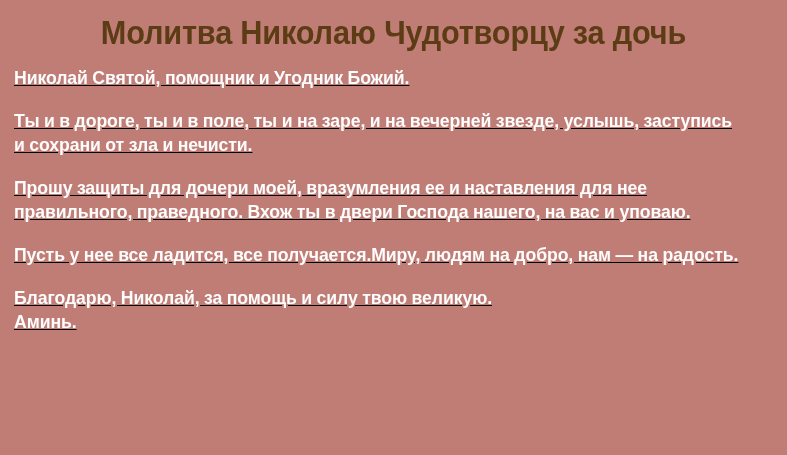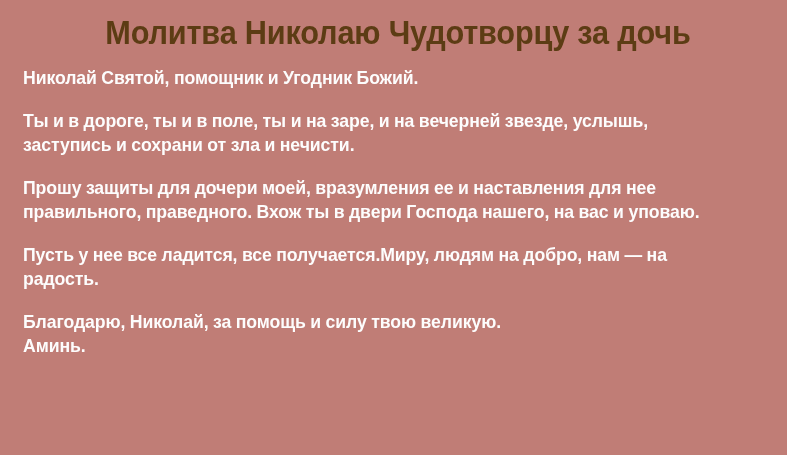--- a/index.html
+++ b/index.html
@@ -14,41 +14,41 @@
     font-family: "Liberation Sans", "DejaVu Sans", sans-serif;
   }
 
   .page {
     position: relative;
     width: 787px;
     height: 455px;
     box-sizing: border-box;
     background: #c07d76;
     overflow: hidden;
-    padding-left: 9px;
   }
 
   .prayer-title {
     margin: 0;
     padding: 13px 48px 0 48px;
     text-align: center;
     color: #5c3c14;
     font-family: "Liberation Sans Narrow", "Liberation Sans", "DejaVu Sans Condensed", "DejaVu Sans", sans-serif;
     font-weight: bold;
     font-size: 33px;
     line-height: 39px;
     letter-spacing: -0.2px;
     transform: scaleX(0.93);
     transform-origin: center top;
     white-space: pre-line;
   }
 
   .prayer-body {
     padding: 14px 14px 0 14px;
     box-sizing: border-box;
+    text-decoration: underline;
   }
 
   .prayer-paragraph {
     margin: 0 0 19px 0;
     color: #fdfdfd;
     font-family: "Liberation Sans Narrow", "Liberation Sans", "DejaVu Sans Condensed", "DejaVu Sans", sans-serif;
     font-weight: bold;
     font-size: 18.5px;
     line-height: 24px;
     letter-spacing: -0.1px;

